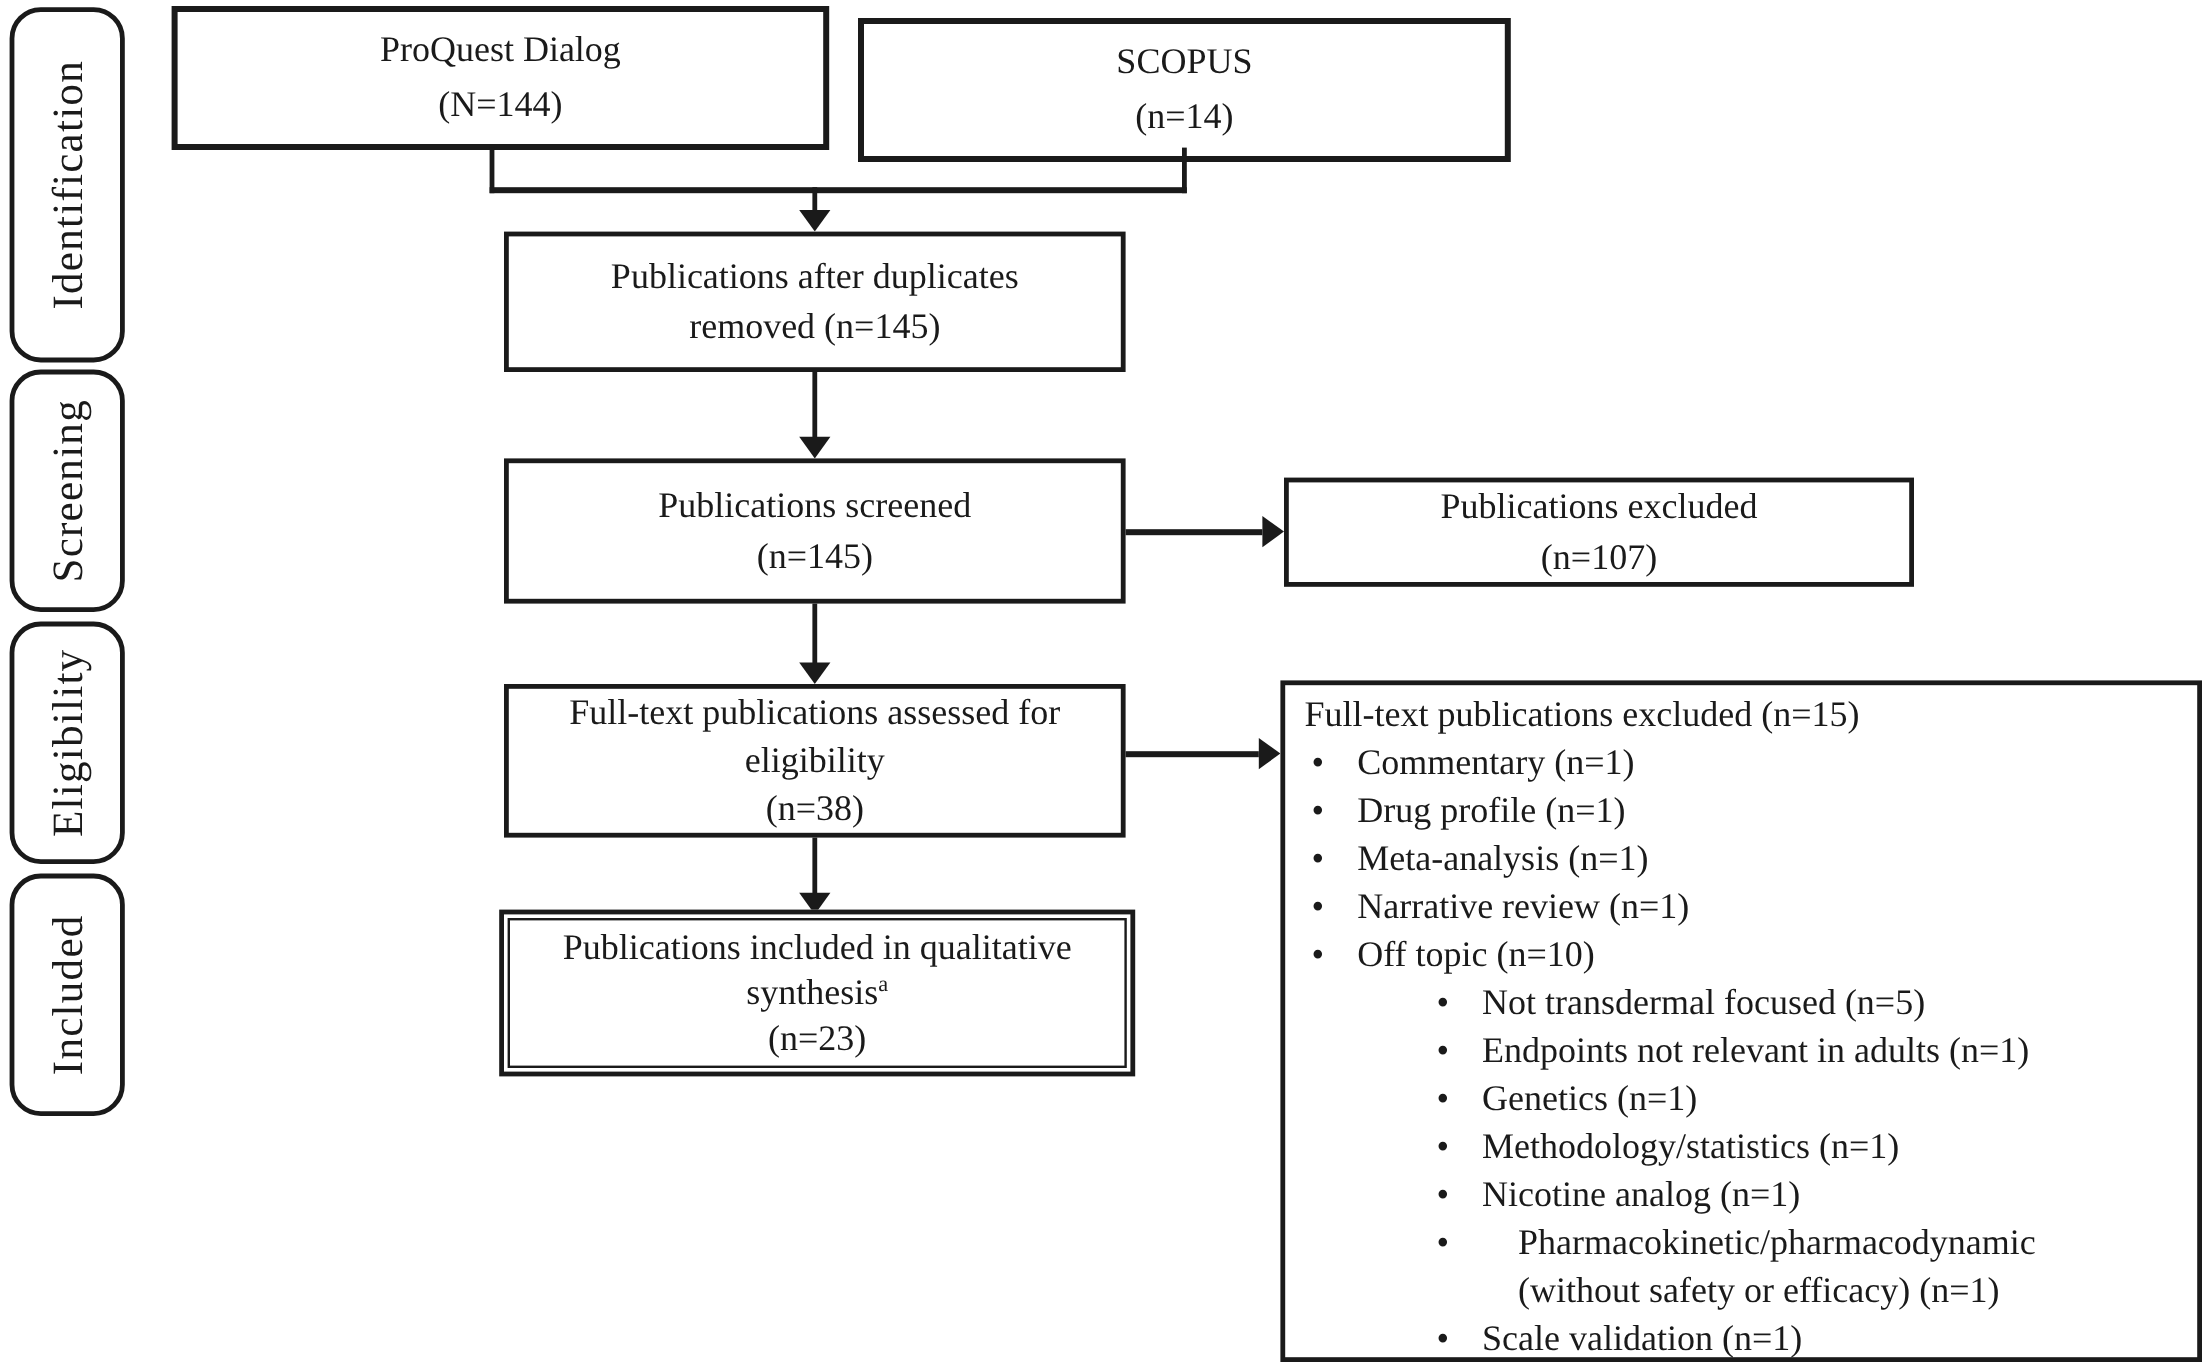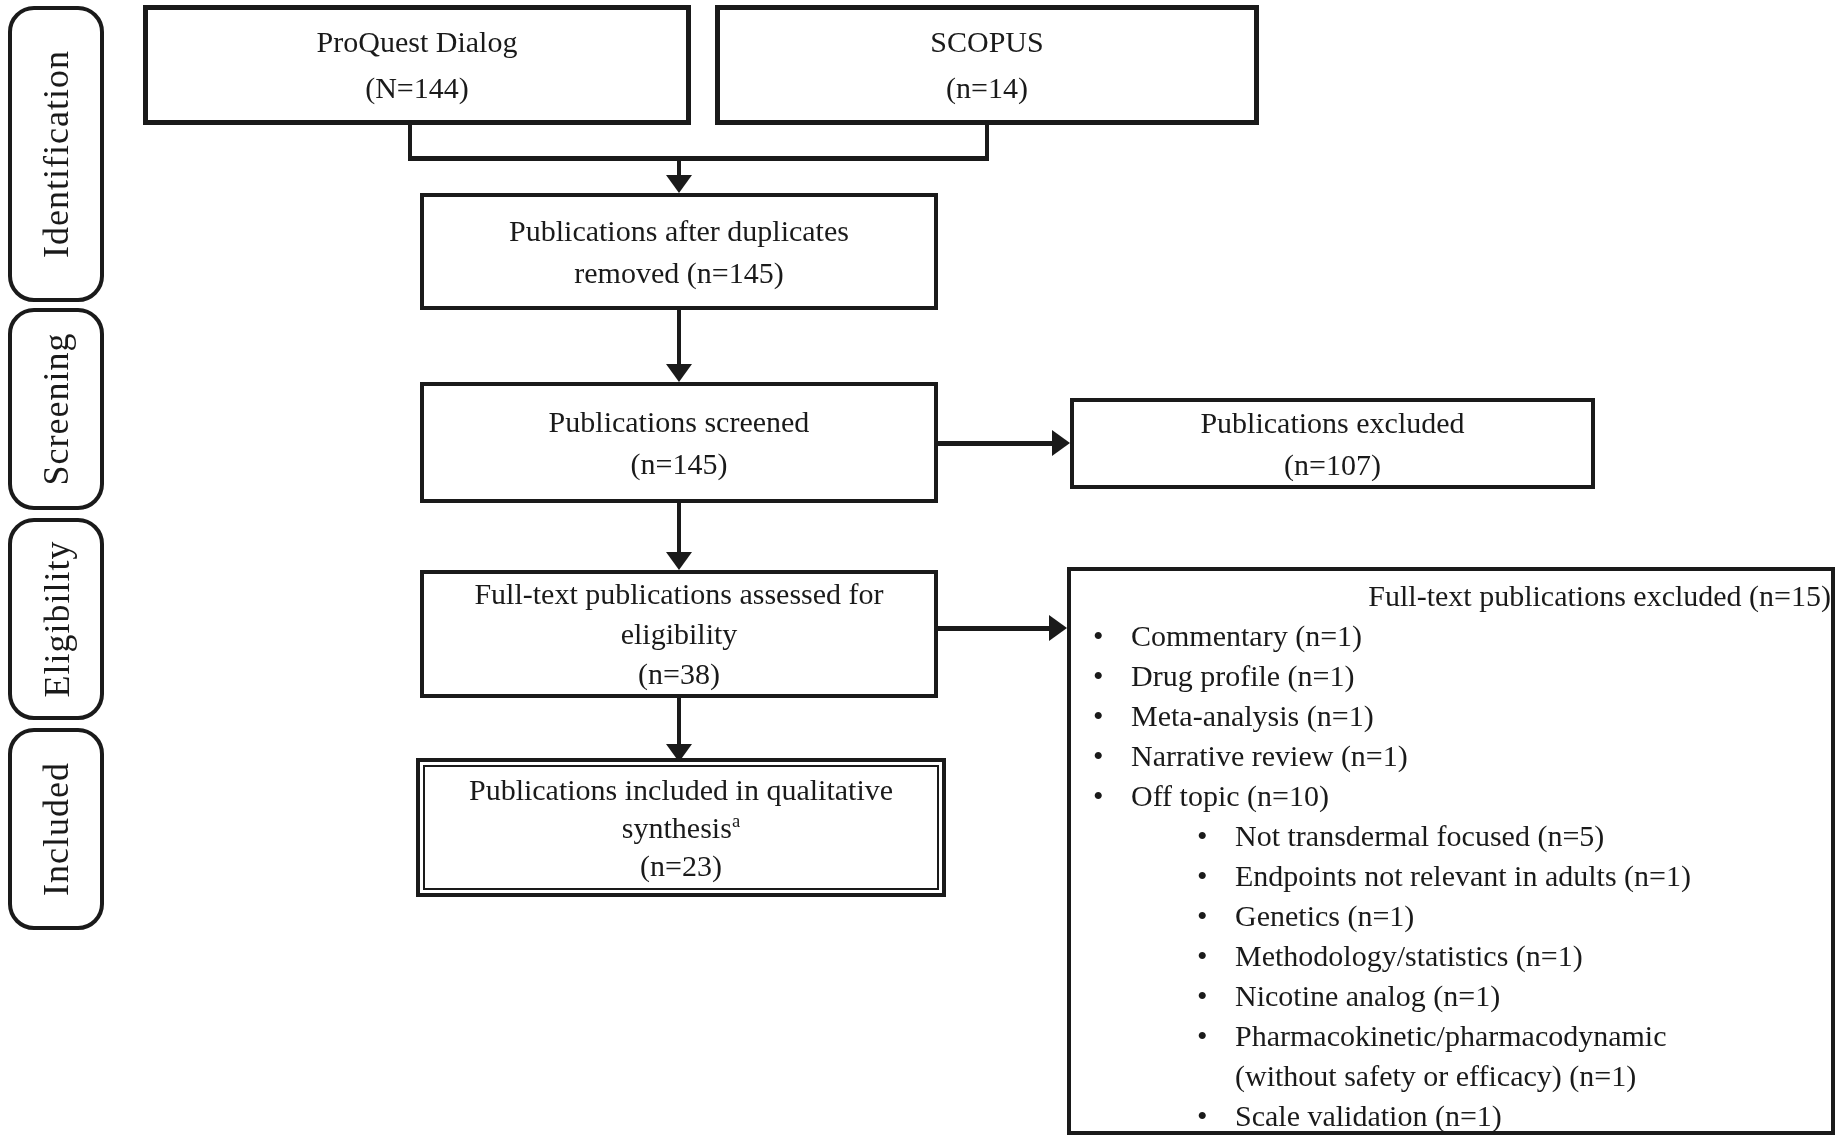--- a/index.html
+++ b/index.html
@@ -81,33 +81,32 @@
     position:absolute;
     border:4px solid var(--line);
     background:var(--bg);
     box-sizing:border-box;
     font-size:30px;
     padding-top:5px;
   }
   .bigbox .title{
     line-height:40px;
     padding-left:16px;
-    text-align:right;
   }
   .bigbox .row{
     display:flex;align-items:flex-start;
     line-height:40px;
   }
   .bigbox .row.l1{padding-left:22px;}
   .bigbox .row.l2{padding-left:126px;}
   .bigbox .bullet{
     width:38px;flex:0 0 38px;
   }
   .bigbox .txt{display:block;}
-  .bigbox .row.narrow .txt{max-width:490px;}
+  .bigbox .row.narrow .txt{max-width:490px;margin-left:30px;}
 </style>
 </head>
 <body>
 
 <div id="canvas">
 
   <div class="stage" style="top:6px;height:296px">
     <span class="rot">Identification</span>
   </div>
   <div class="stage" style="top:308px;height:202px">
@@ -117,21 +116,21 @@
     <span class="rot">Eligibility</span>
   </div>
   <div class="stage" style="top:728px;height:202px">
     <span class="rot">Included</span>
   </div>
 
   <div class="box topbox" style="left:143px;top:5px;width:548px;height:120px">
     <div class="line">ProQuest Dialog</div>
     <div class="line">(N=144)</div>
   </div>
-  <div class="box topbox" style="left:715px;top:5px;width:544px;height:120px">
+  <div class="box topbox" style="left:715px;top:15px;width:544px;height:120px">
     <div class="line">SCOPUS</div>
     <div class="line">(n=14)</div>
   </div>
 
   <div class="vline" style="left:408px;top:123px;height:38px"></div>
   <div class="vline" style="left:985px;top:123px;height:38px"></div>
   <div class="hline" style="left:408px;top:156px;width:581px"></div>
   <div class="vline" style="left:677px;top:156px;height:22px"></div>
   <div class="tri-down" style="left:666px;top:175px"></div>
 

